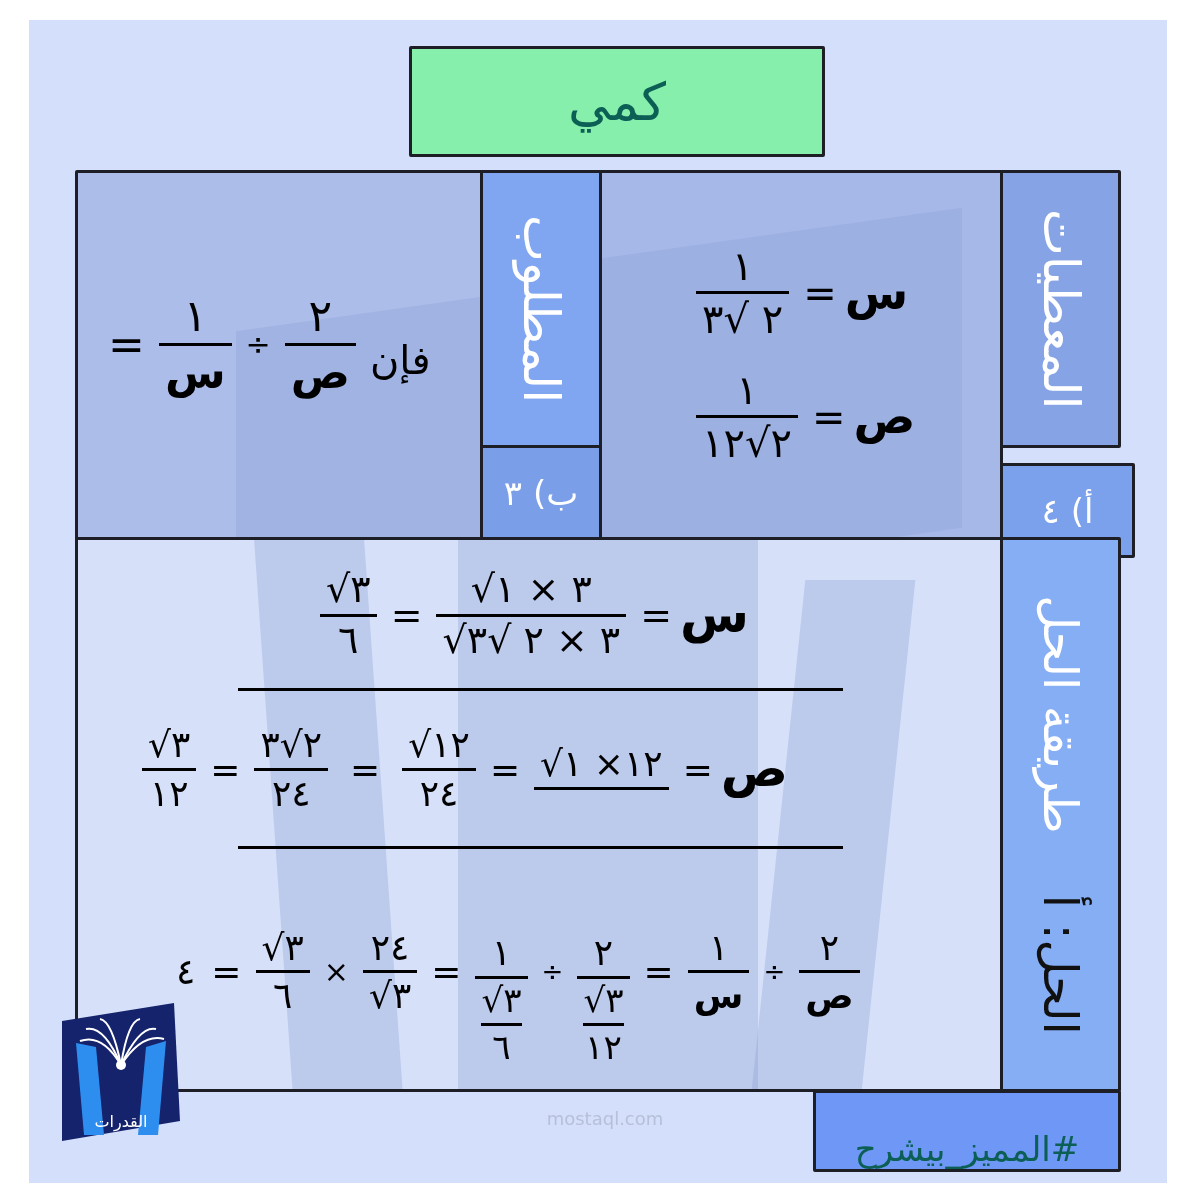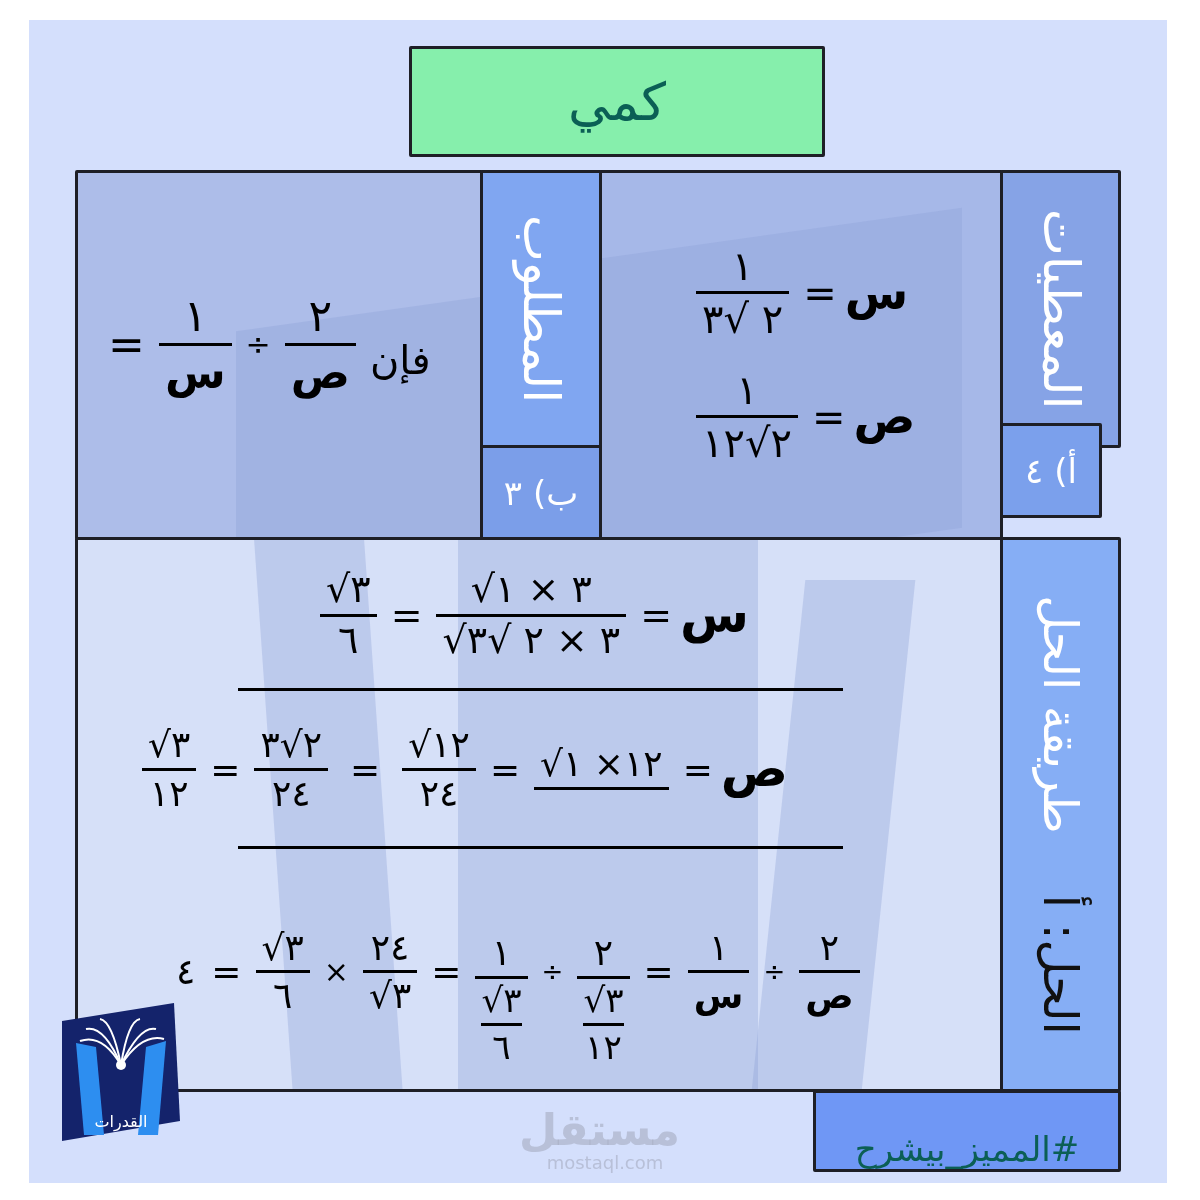--- a/index.html
+++ b/index.html
@@ -13,21 +13,21 @@
   
   .title-box { left: 409px; top: 46px; width: 416px; height: 111px; background: #86efac; display:flex; align-items:center; justify-content:center; }
   .title-text { color: #0b5f55; font-size: 52px; direction: rtl; }
 
   
   .top-left { left: 75px; top: 170px; width: 408px; height: 370px; background: #adbde9; overflow:hidden; }
   .top-mid-label { left: 480px; top: 170px; width: 122px; height: 278px; background: #80a6f1; }
   .top-mid-answer { left: 480px; top: 445px; width: 122px; height: 95px; background: #7b9ee9; }
   .top-right { left: 599px; top: 170px; width: 404px; height: 370px; background: #a6b8e8; overflow:hidden; }
   .top-r-label { left: 1000px; top: 170px; width: 121px; height: 278px; background: #86a3e6; }
-  .top-r-answer { left: 1000px; top: 423px; width: 102px; height: 95px; background: #7ba0ec; }
+  .top-r-answer { left: 1000px; top: 463px; width: 135px; height: 95px; background: #7ba0ec; }
   .bottom-main { left: 75px; top: 537px; width: 928px; height: 555px; background: #d6e0f8; overflow:hidden; }
   .bottom-label { left: 1000px; top: 537px; width: 121px; height: 555px; background: #86aef5; }
   .hashtag-box { left: 813px; top: 1090px; width: 308px; height: 82px; background: #6f97f5; display:flex; align-items:flex-end; justify-content:center; }
   .hashtag-text { color: #0b5f55; font-size: 34px; direction: rtl; }
 
   
   .vlabel { position:absolute; left:50%; top:50%; transform: translate(-50%,-50%) rotate(90deg); white-space:nowrap; color:#ffffff; font-size: 50px; direction: rtl; }
   .vsplit { position:absolute; left:50%; top:50%; transform: translate(-50%,-50%) rotate(90deg); white-space:nowrap; font-size: 48px; direction: rtl; }
   .vsplit .dark { color:#111; }
   .vsplit .light { color:#fff; }
@@ -236,15 +236,14 @@
       <path d="M59,62 Q66,18 78,16"></path>
       <path d="M59,62 Q78,22 94,26"></path>
       <path d="M59,62 Q80,30 102,36"></path>
     </g>
     <circle cx="59" cy="62" r="5" fill="#ffffff"></circle>
     <text x="59" y="124" text-anchor="middle" fill="#ffffff" font-size="16" font-family="DejaVu Sans, sans-serif">القدرات</text>
   </svg>
 </div>
 
 <div class="mostaql">
-  <div class="ar">مستقل</div>
   <div class="en">mostaql.com</div>
 </div>
 
 </body></html>

